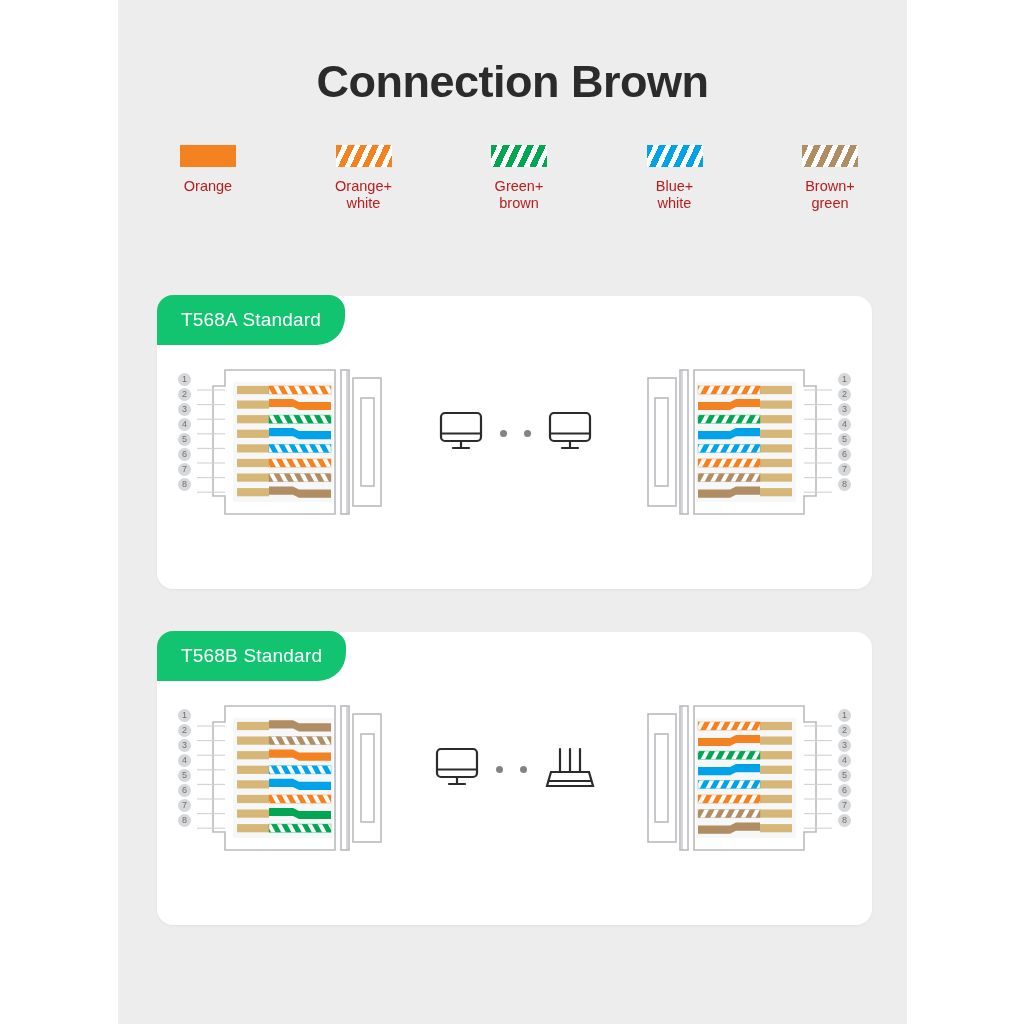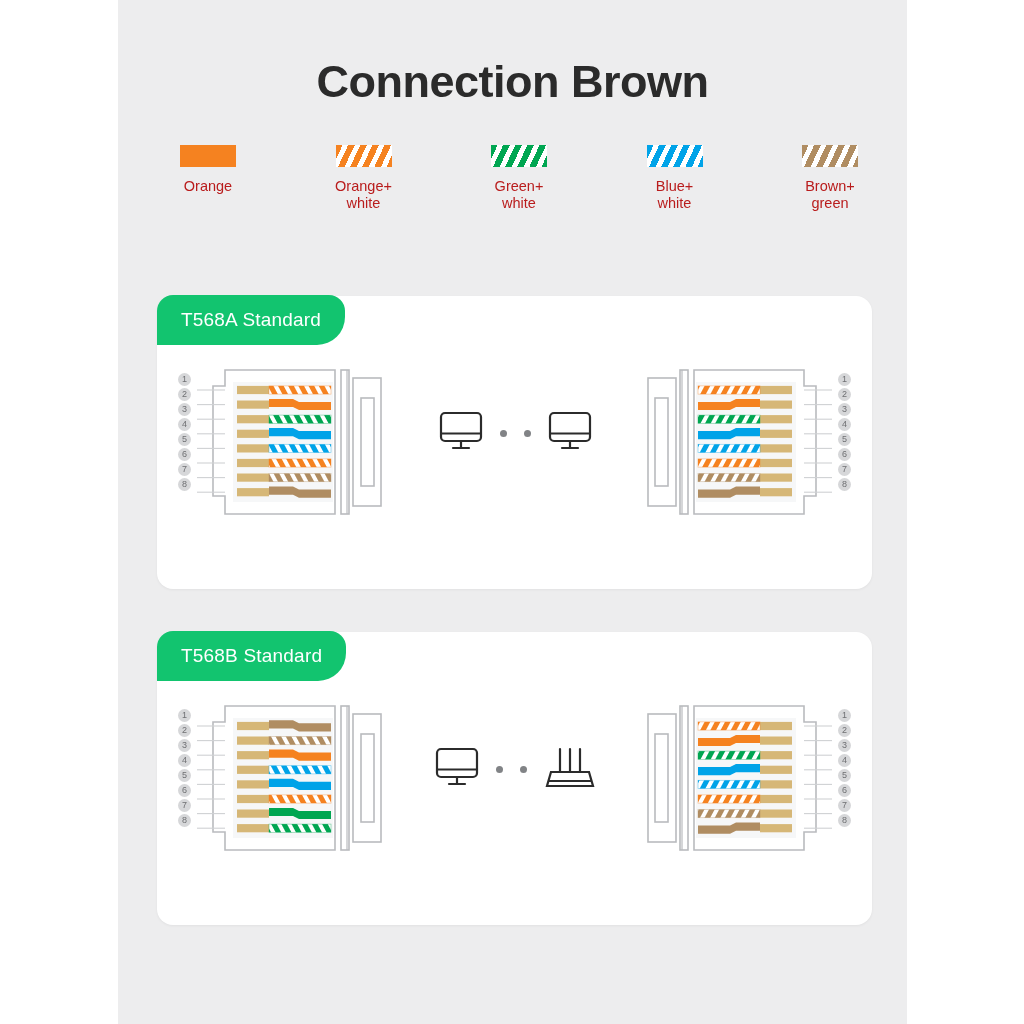--- a/index.html
+++ b/index.html
@@ -141,21 +141,21 @@
           <div class="swatch-label">Orange</div>
         </div>
         <div class="legend-item">
           <div class="swatch" style="background: repeating-linear-gradient(115deg, rgb(245, 130, 32) 0px, rgb(245, 130, 32) 6px, rgb(255, 255, 255) 6px, rgb(255, 255, 255) 11px);"></div>
           <div class="swatch-label">Orange+
 white</div>
         </div>
         <div class="legend-item">
           <div class="swatch" style="background: repeating-linear-gradient(115deg, rgb(0, 166, 81) 0px, rgb(0, 166, 81) 6px, rgb(255, 255, 255) 6px, rgb(255, 255, 255) 11px);"></div>
           <div class="swatch-label">Green+
-white</div>
+brown</div>
         </div>
         <div class="legend-item">
           <div class="swatch" style="background: repeating-linear-gradient(115deg, rgb(0, 163, 232) 0px, rgb(0, 163, 232) 6px, rgb(255, 255, 255) 6px, rgb(255, 255, 255) 11px);"></div>
           <div class="swatch-label">Blue+
 white</div>
         </div>
         <div class="legend-item">
           <div class="swatch" style="background: repeating-linear-gradient(115deg, rgb(176, 141, 98) 0px, rgb(176, 141, 98) 6px, rgb(255, 255, 255) 6px, rgb(255, 255, 255) 11px);"></div>
           <div class="swatch-label">Brown+
 green</div>

